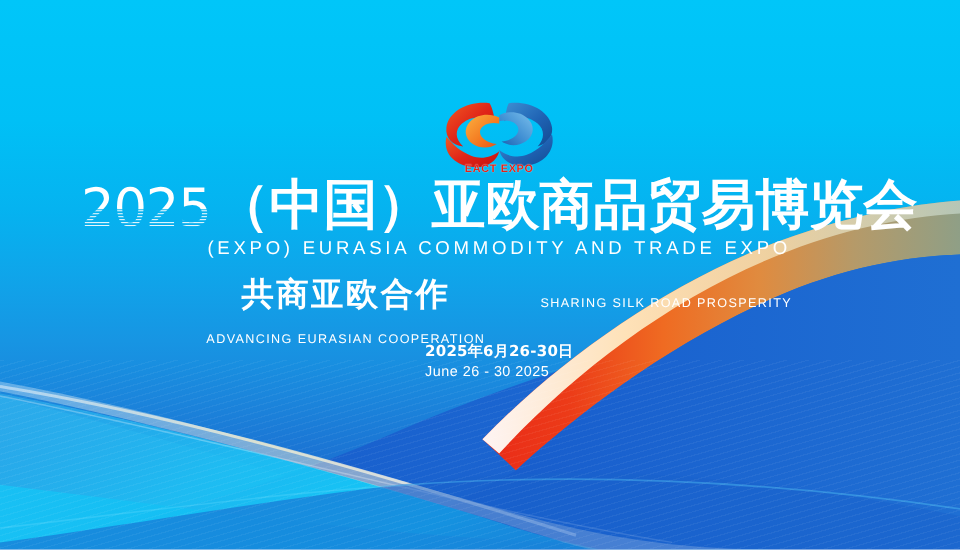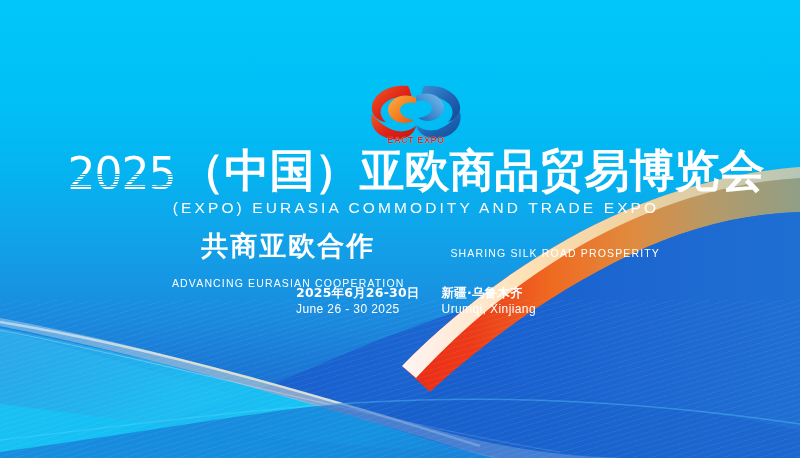--- a/index.html
+++ b/index.html
@@ -372,19 +372,15 @@
     <div class="slogan">
       <div class="slogan-en">SHARING SILK ROAD PROSPERITY</div>
     </div>
   </div>
 
   <div class="meta">
     <div class="meta-col">
       <div class="meta-cn">2025年6月26-30日</div>
       <div class="meta-en">June 26 - 30  2025</div>
     </div>
-    <div class="meta-col">
-      <div class="meta-cn">新疆·乌鲁木齐</div>
-      <div class="meta-en">Urumqi, Xinjiang</div>
-    </div>
   </div>
 
 </div>
 
 </body></html>

